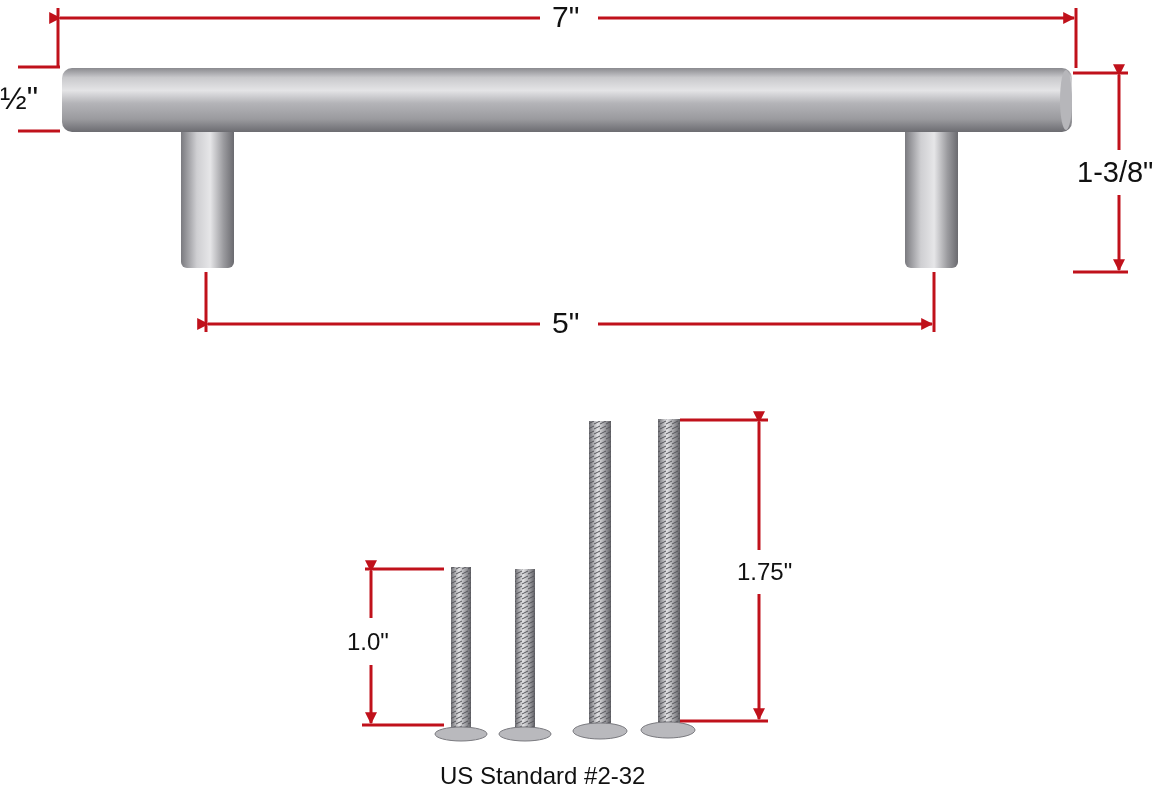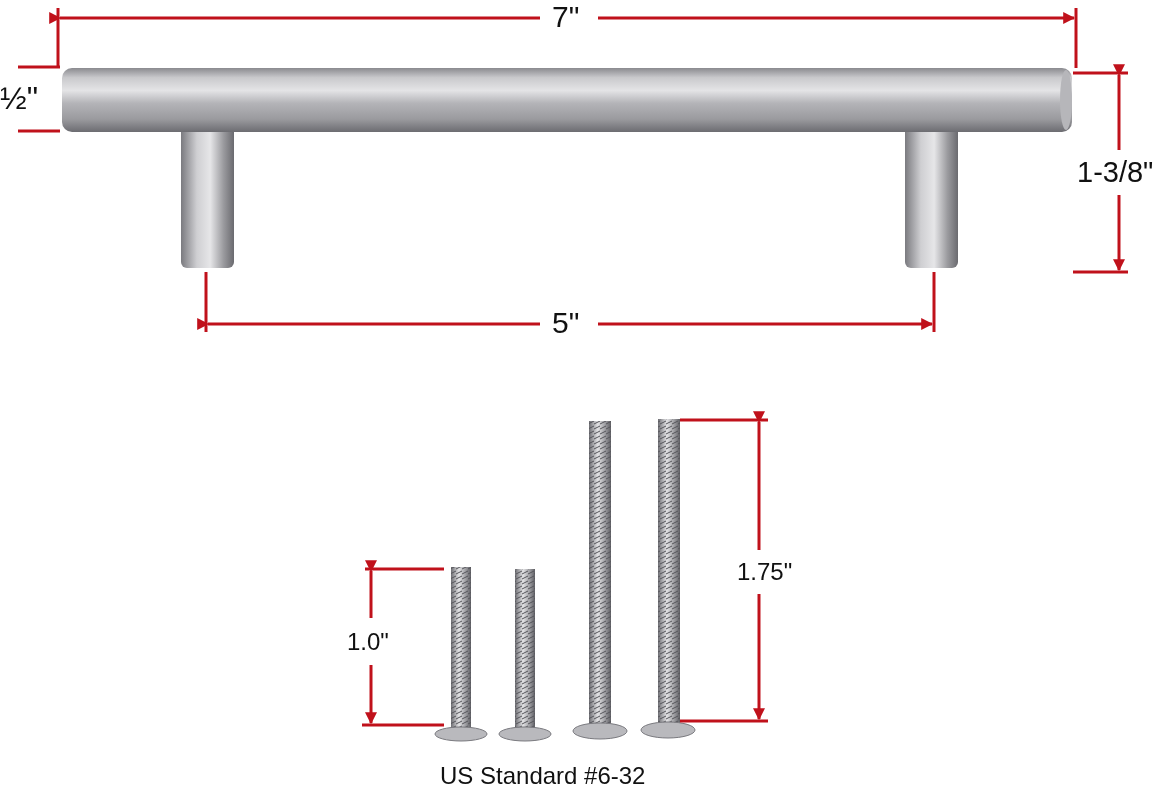--- a/index.html
+++ b/index.html
@@ -112,13 +112,13 @@
     <line x1="759" y1="594" x2="759" y2="719" marker-end="url(#arrowEnd)"></line>
   </g>
 </svg>
 
 <div class="label" style="left:548px;top:2px;font-size:30px;padding:0 4px;">7"</div>
 <div class="label" style="left:0px;top:82px;font-size:32px;background:transparent;">½"</div>
 <div class="label" style="left:1075px;top:158px;font-size:29px;padding:0 2px;">1-3/8"</div>
 <div class="label" style="left:548px;top:308px;font-size:30px;padding:0 4px;">5"</div>
 <div class="label" style="left:345px;top:630px;font-size:24px;padding:0 2px;">1.0"</div>
 <div class="label" style="left:735px;top:560px;font-size:24px;padding:0 2px;">1.75"</div>
-<div class="label" style="left:440px;top:764px;font-size:24px;">US Standard #6-32</div>
+<div class="label" style="left:440px;top:764px;font-size:24px;">US Standard #2-32</div>
 
 </body></html>

